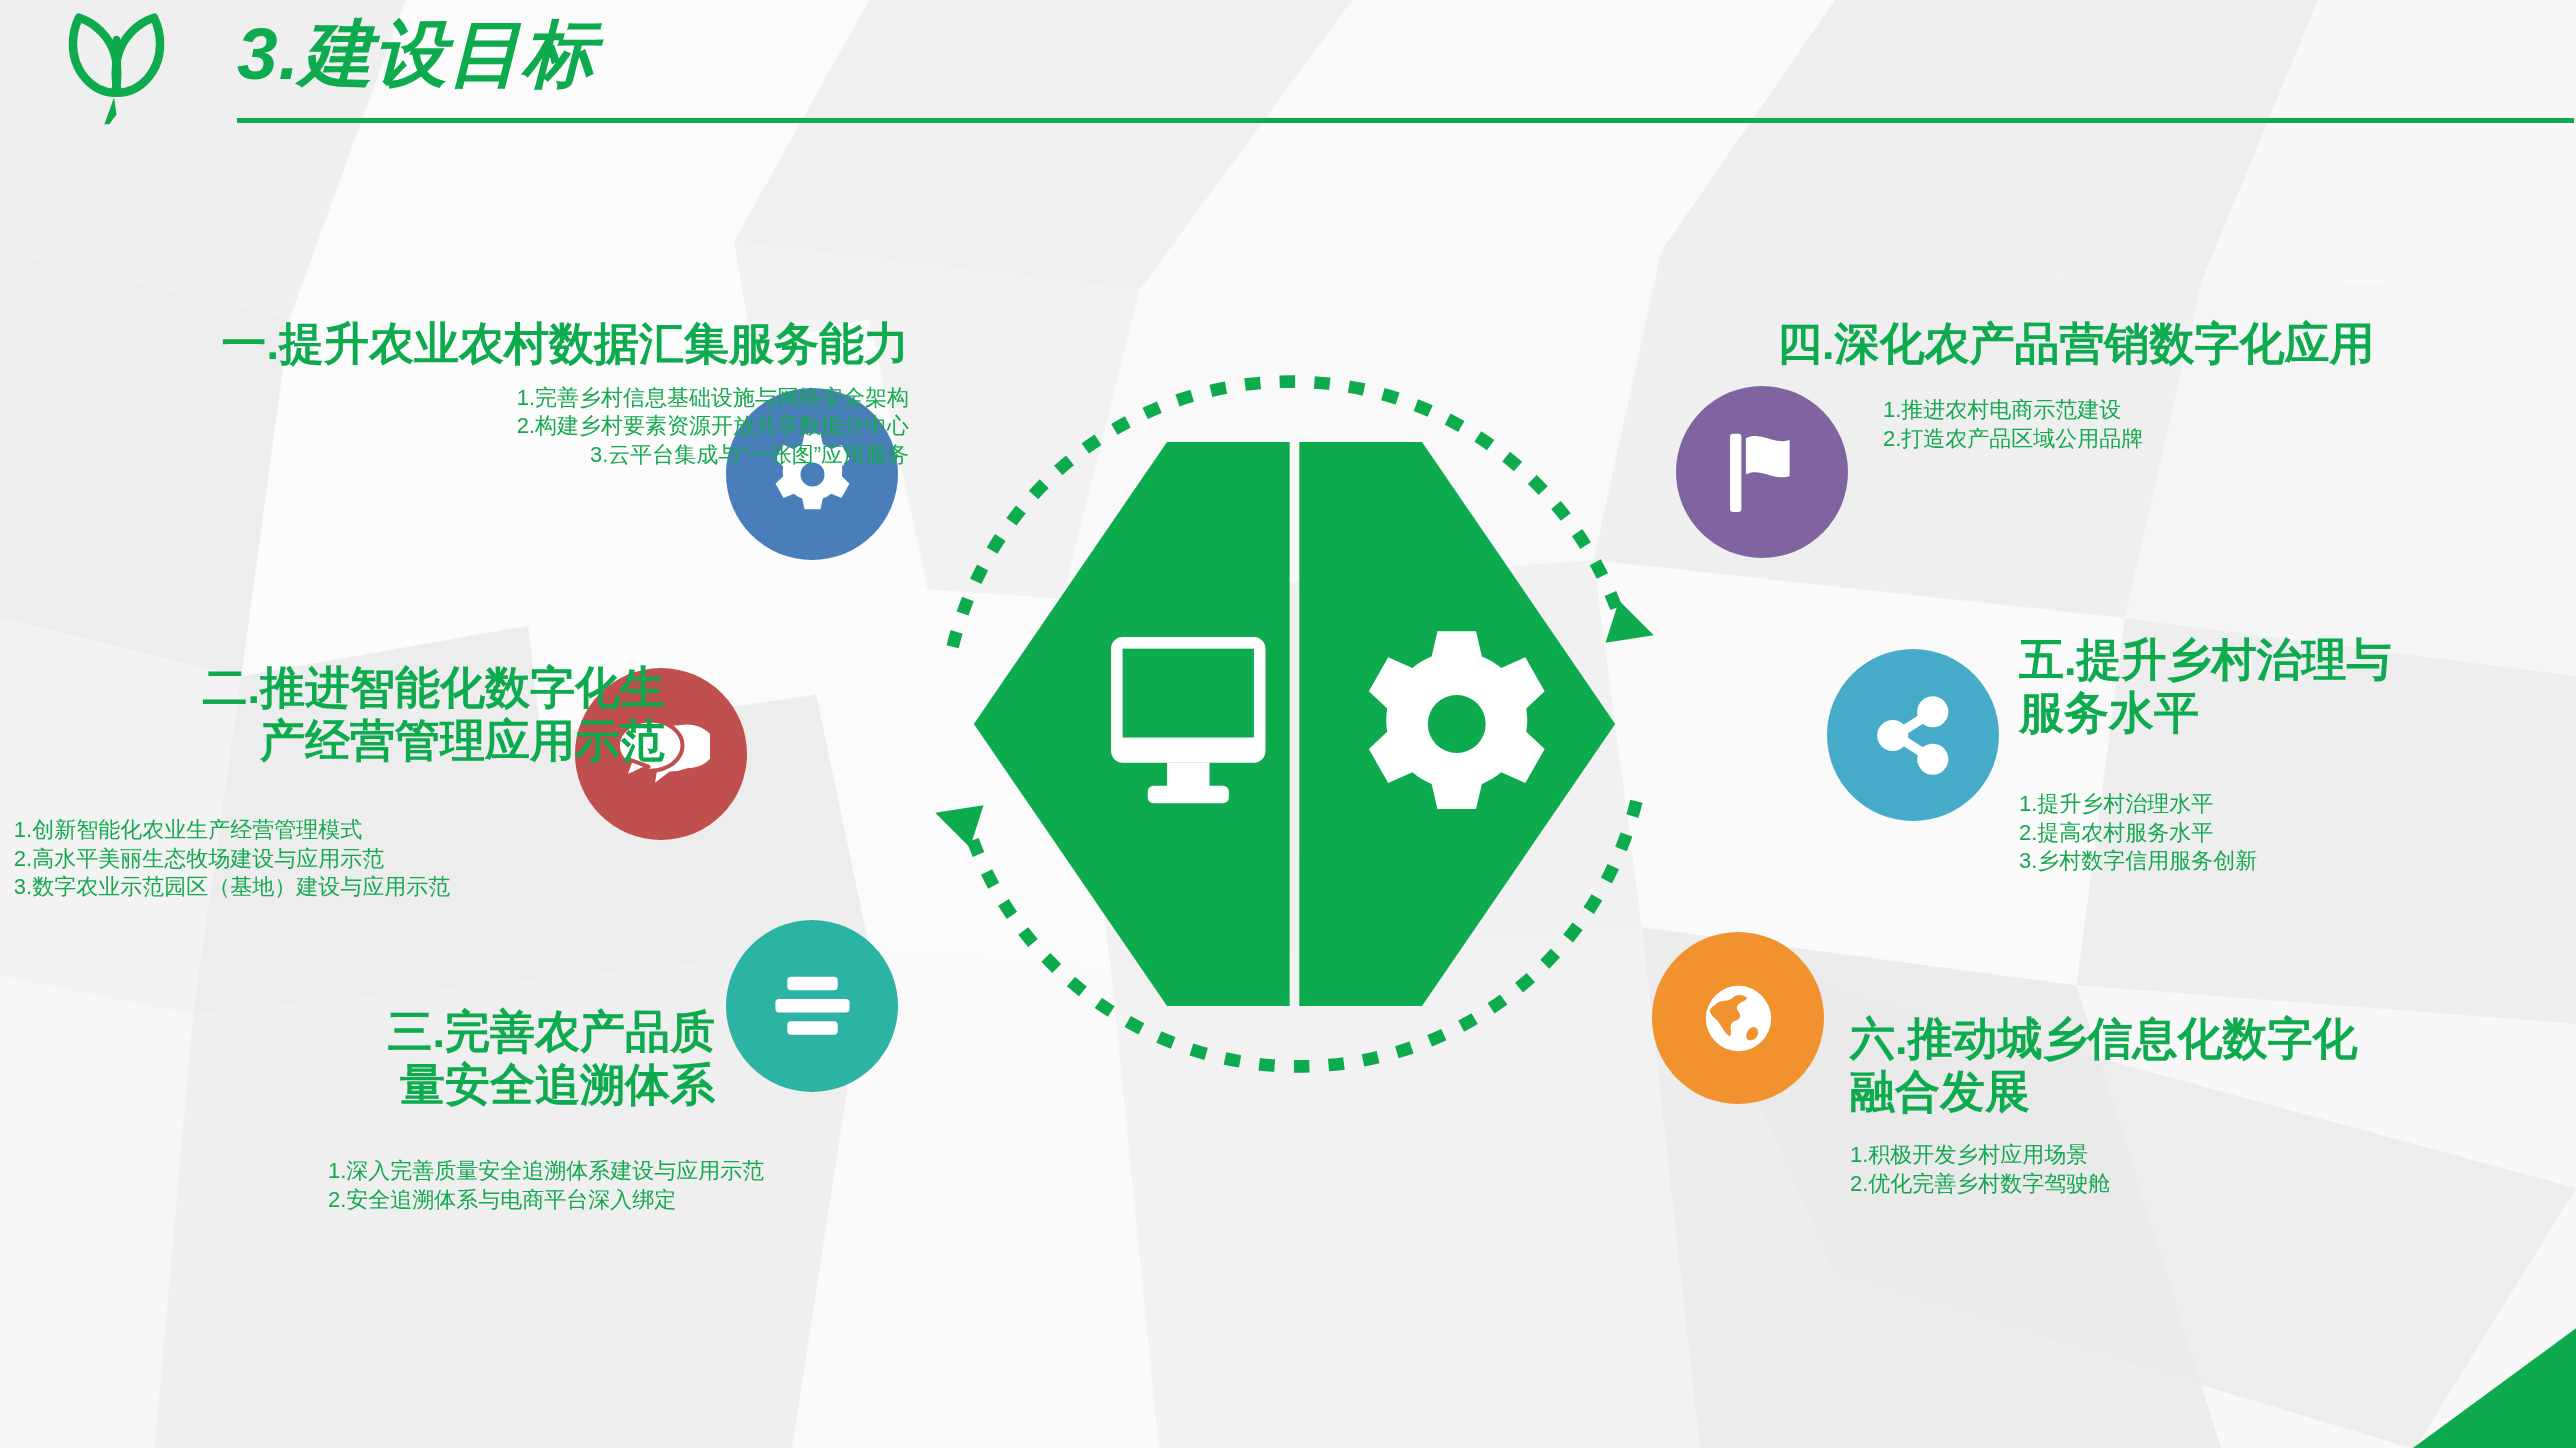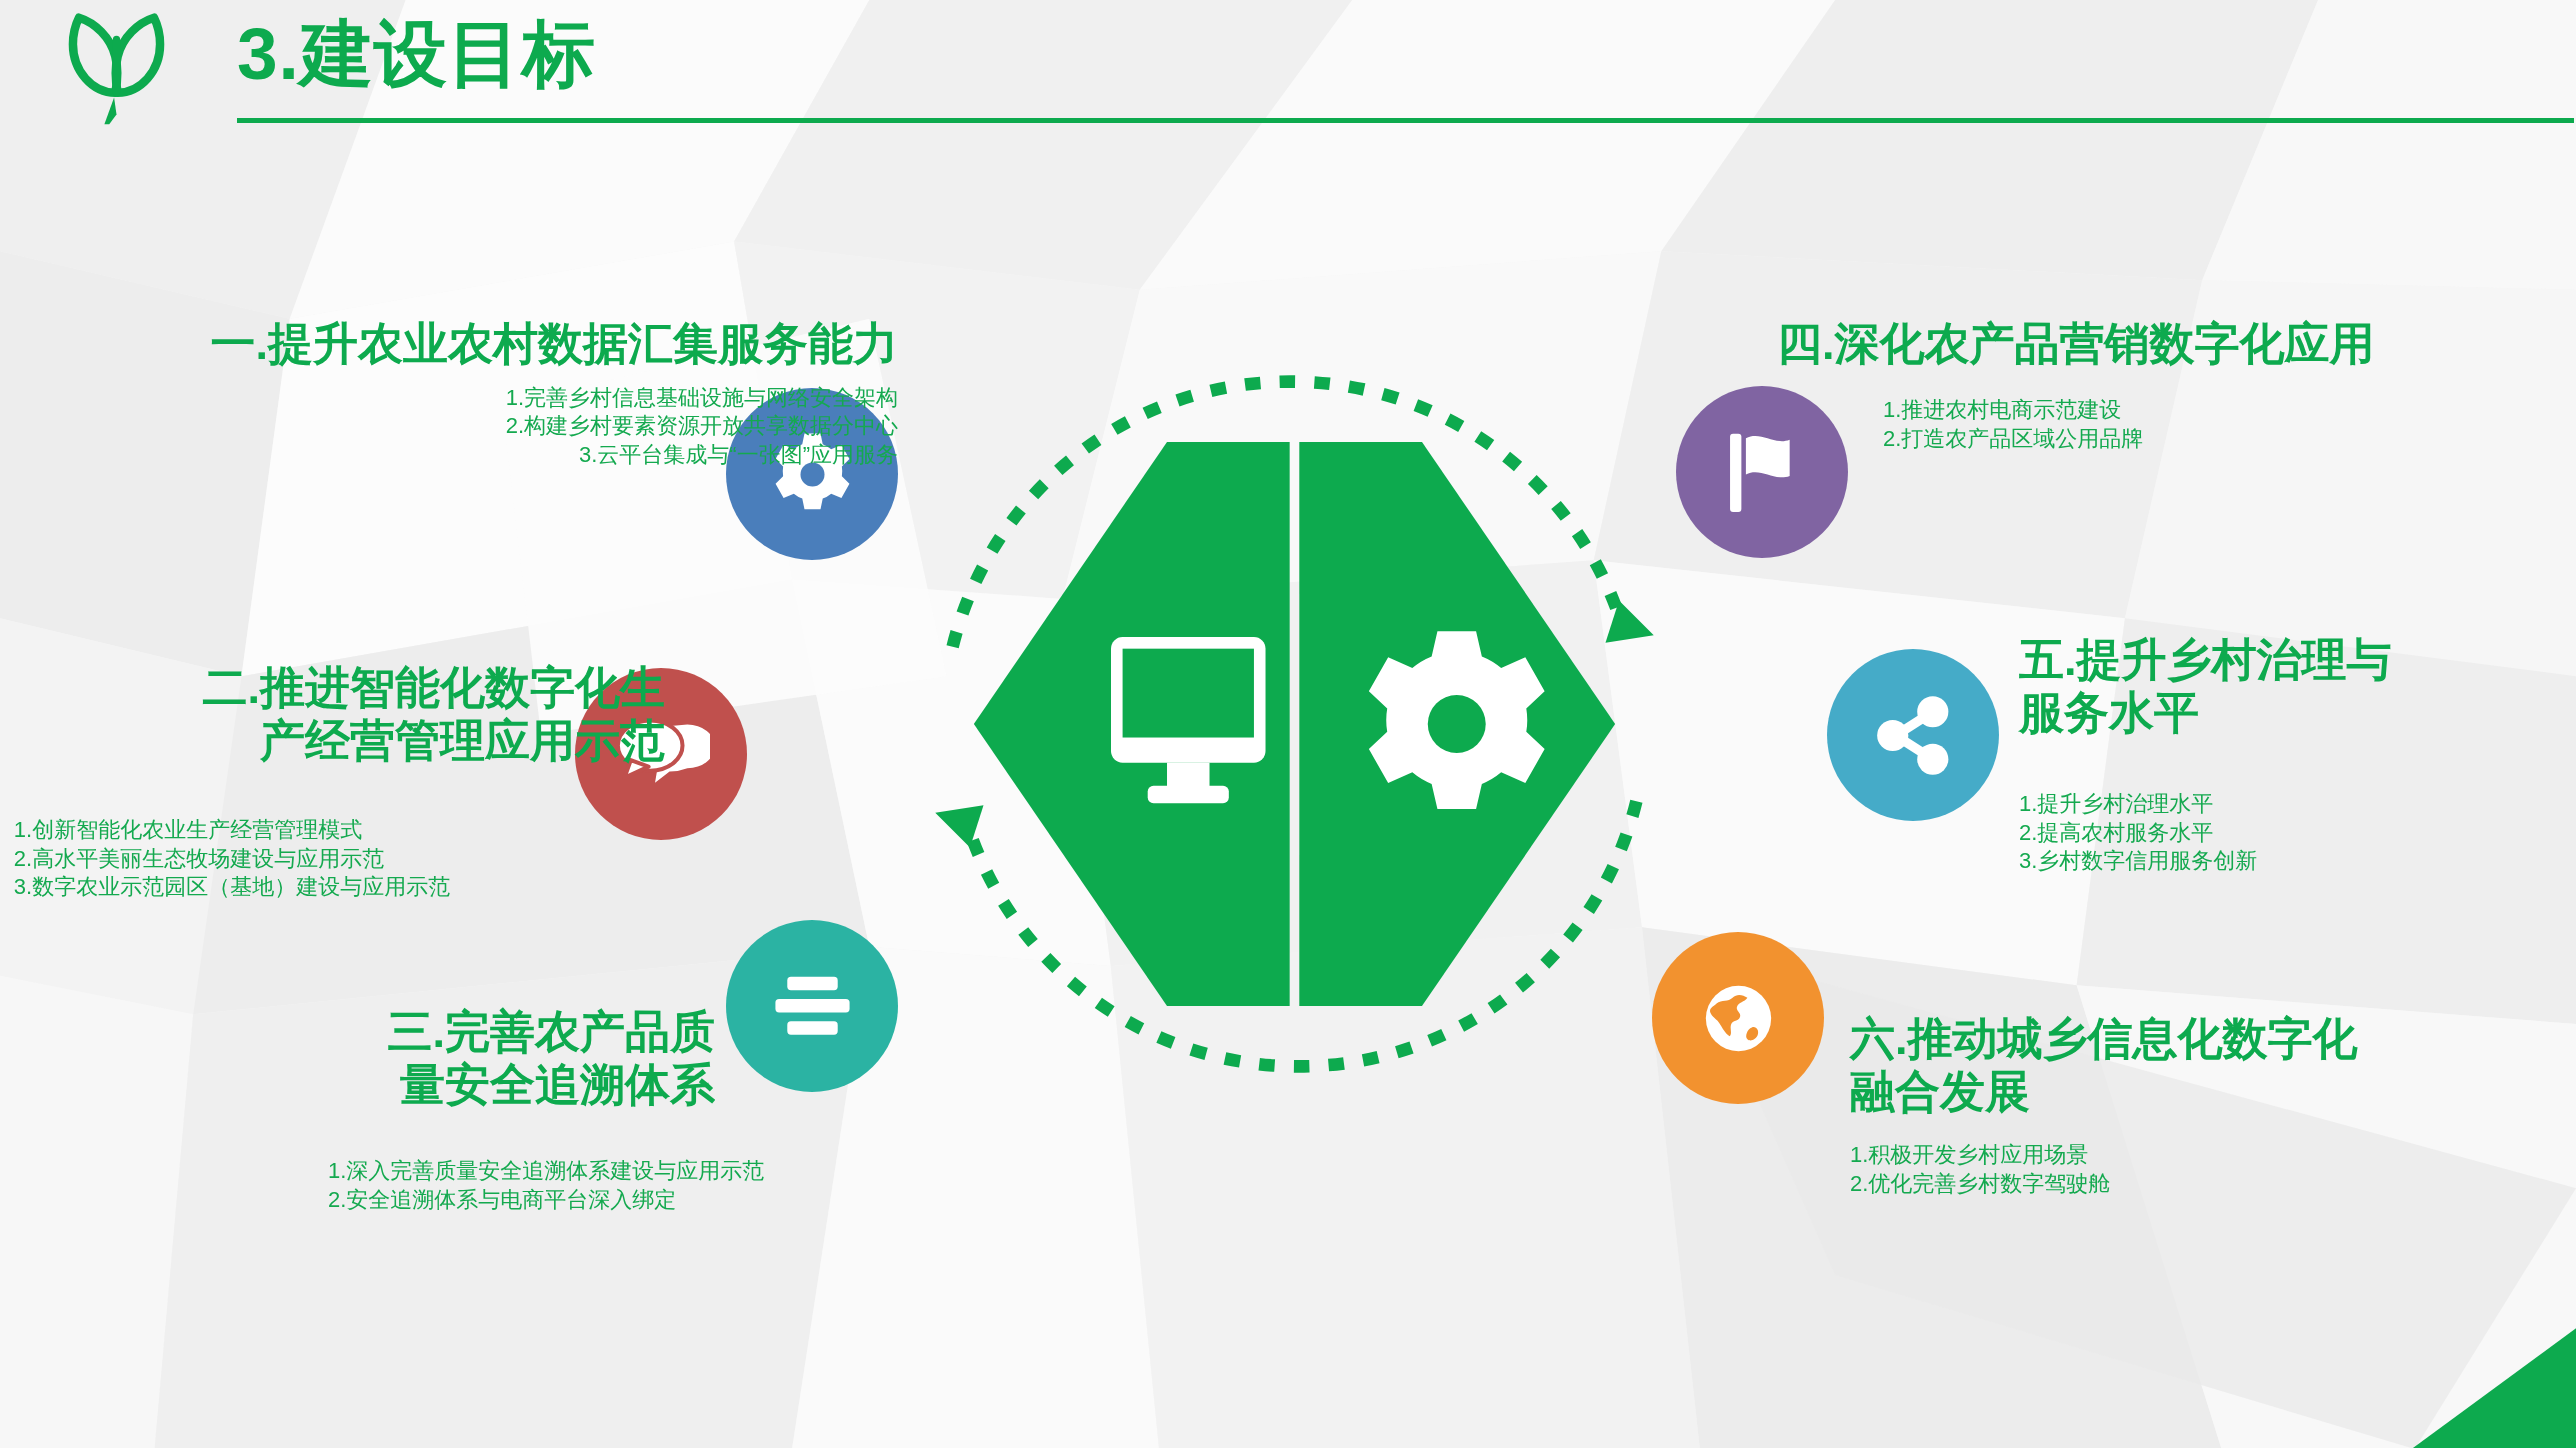--- a/index.html
+++ b/index.html
@@ -44,20 +44,21 @@
   #header-title {
     position: absolute;
     left: 237px;
     top: 13.5px;
     font-size: 73px;
     font-weight: bold;
     color: #0daa4e;
     letter-spacing: 1px;
     white-space: nowrap;
     line-height: 1.1;
+    font-style: italic;
   }
   #header-rule {
     position: absolute;
     left: 237px;
     top: 118px;
     width: 2337px;
     height: 4.8px;
     background: #0daa4e;
   }
   
@@ -254,21 +255,21 @@
   <div class="node-circle" style="left:1652px; top:932px; width:172px; height:172px; background:#f2922f;">
     <svg width="89" height="89" viewBox="0 0 120 120">
       <circle cx="60" cy="60" r="44" fill="#ffffff"></circle>
       <path d="M30,40 c8,-6 16,-2 22,-8 c6,-6 14,-4 20,0 c-4,6 -12,6 -14,12
                c-2,6 6,8 4,14 c-2,6 -10,4 -12,10 c-2,6 2,12 -2,16
                c-6,-4 -10,-12 -14,-18 c-4,-6 -10,-8 -12,-14 c-2,-6 4,-8 8,-12 Z" fill="#f2922f"></path>
       <path d="M78,72 c6,-2 10,4 8,10 c-2,6 -10,10 -14,6 c-4,-4 0,-14 6,-16 Z" fill="#f2922f"></path>
     </svg>
   </div>
 
-  <div class="sec align-right" style="left:0px; top:317px; width:898px;">
+  <div class="sec align-right" style="left:0px; top:317px; width:898px;padding-left:11px;">
     <div class="sec-heading">一.提升农业农村数据汇集服务能力</div>
     <div class="sec-bullets">
       <div>1.完善乡村信息基础设施与网络安全架构</div>
       <div>2.构建乡村要素资源开放共享数据分中心</div>
       <div>3.云平台集成与“一张图”应用服务</div>
     </div>
   </div>
 
   <div class="sec align-right" style="left:0px; top:661px; width:637px;padding-left:28px;">
     <div class="sec-heading wrap" style="white-space:pre-line;">二.推进智能化数字化生

